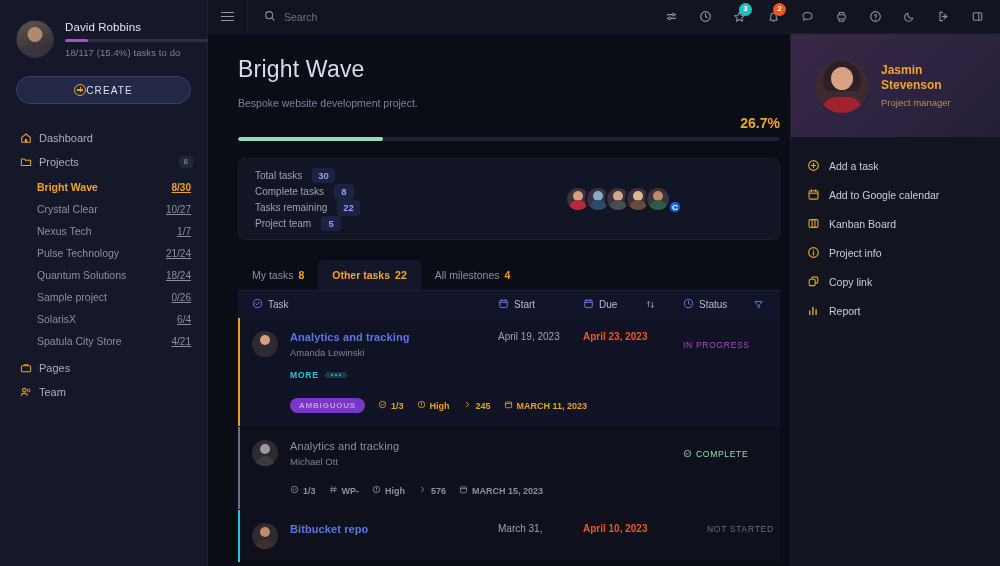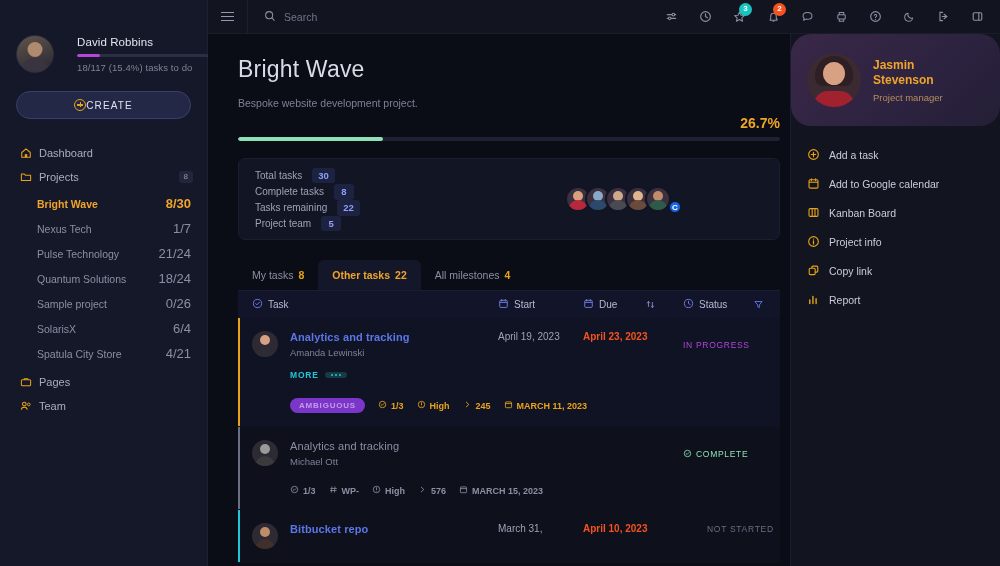--- a/index.html
+++ b/index.html
@@ -12,21 +12,21 @@
   .app { position: relative; width: 1000px; height: 566px; display: flex; }
 
   
   .sidebar {
     width: 208px; height: 566px; flex: 0 0 208px;
     background: #151828;
     border-right: 1px solid #1d2133;
     padding: 14px 0 0 0;
     position: relative;
   }
-  .user-block { display: flex; align-items: flex-start; padding: 6px 14px 0 16px; gap: 23px; margin-top: 15px; }
+  .user-block { display: flex; align-items: flex-start; padding: 6px 14px 0 16px; gap: 11px; }
   .user-avatar {
     width: 38px; height: 38px; border-radius: 50%;
     flex: 0 0 38px; overflow: hidden;
     background: linear-gradient(160deg,#5b5048 10%,#2c2a33 90%);
     position: relative; border: 1px solid #2a2e42;
   }
   .user-avatar::before {
     content:""; position:absolute; left:50%; top:18%; transform:translateX(-50%);
     width:15px; height:15px; border-radius:50%; background:#b08a6e;
   }
@@ -71,21 +71,21 @@
   .pill-count {
     margin-left: auto; font-size: 8px; color: #9296ab;
     background: #21263a; border-radius: 3px; padding: 2px 5px; line-height:1;
   }
 
   .proj-list { margin-top: 2px; }
   .proj-row {
     display:flex; align-items:center; padding: 5px 16px 5px 37px; cursor:pointer;
   }
   .proj-row .pname { font-size: 10.5px; color: #8b8fa4; }
-  .proj-row .pcount { margin-left:auto; font-size: 13px; color:#8b8fa4; }
+  .proj-row .pcount { margin-left:auto; font-size: 10px; color:#8b8fa4;text-decoration:underline; }
   .proj-row.active .pname { color:#f0a42a; font-weight:bold; }
   .proj-row.active .pcount { color:#f0a42a; font-weight:bold; }
 
   
   .main { flex:1; height:566px; background:#0b0d16; position:relative; }
 
   .topbar {
     height: 34px; display:flex; align-items:center;
     background:#12141f; border-bottom:1px solid #191c2b;
   }
@@ -198,22 +198,22 @@
   .mitem { display:flex; align-items:center; gap:4px; font-size:9px; font-weight:bold; }
   .mitem.amber { color:#e8a319; }
   .mitem.gray  { color:#8b8fa4; }
 
   
   .rpanel {
     position:absolute; right:0; top:34px; width:210px; height:532px;
     background:#12141f; border-left:1px solid #1b1e2d;
   }
   .rhead {
-    height:92px; background:linear-gradient(135deg,#3a2747 0%,#2c2340 60%,#241e36 100%);
-    display:flex; align-items:center; padding-left:16px; gap:12px;border-radius:20px;
+    height:103px; background:linear-gradient(135deg,#3a2747 0%,#2c2340 60%,#241e36 100%);
+    display:flex; align-items:center; padding-left:24px; gap:12px;
   }
   .rav { width:54px; height:54px; border-radius:50%; overflow:hidden; position:relative;
     flex:0 0 54px; background:#3c2a33; }
   .rav .head { position:absolute; left:50%; top:16%; transform:translateX(-50%);
     width:22px; height:23px; border-radius:50%; background:#d8a183; }
   .rav .hair { position:absolute; left:50%; top:5%; transform:translateX(-50%);
     width:38px; height:30px; border-radius:19px 19px 8px 8px; background:#2d1f24; }
   .rav .body { position:absolute; left:50%; bottom:-6px; transform:translateX(-50%);
     width:40px; height:22px; border-radius:14px 14px 0 0; background:#a1212f; }
   .rname { font-size:12px; color:#f0a42a; font-weight:bold; line-height:1.25; }
@@ -266,20 +266,24 @@
             </svg>
         </span>
         <span class="nlabel">Projects</span>
         <span class="pill-count">8</span>
       </div>
 
       <div class="proj-list" id="project-list">
           <div class="proj-row active">
             <span class="pname">Bright Wave</span>
             <span class="pcount">8/30</span>
+          </div>
+          <div class="proj-row">
+            <span class="pname">Crystal Clear</span>
+            <span class="pcount">10/27</span>
           </div>
           <div class="proj-row">
             <span class="pname">Nexus Tech</span>
             <span class="pcount">1/7</span>
           </div>
           <div class="proj-row">
             <span class="pname">Pulse Technology</span>
             <span class="pcount">21/24</span>
           </div>
           <div class="proj-row">

